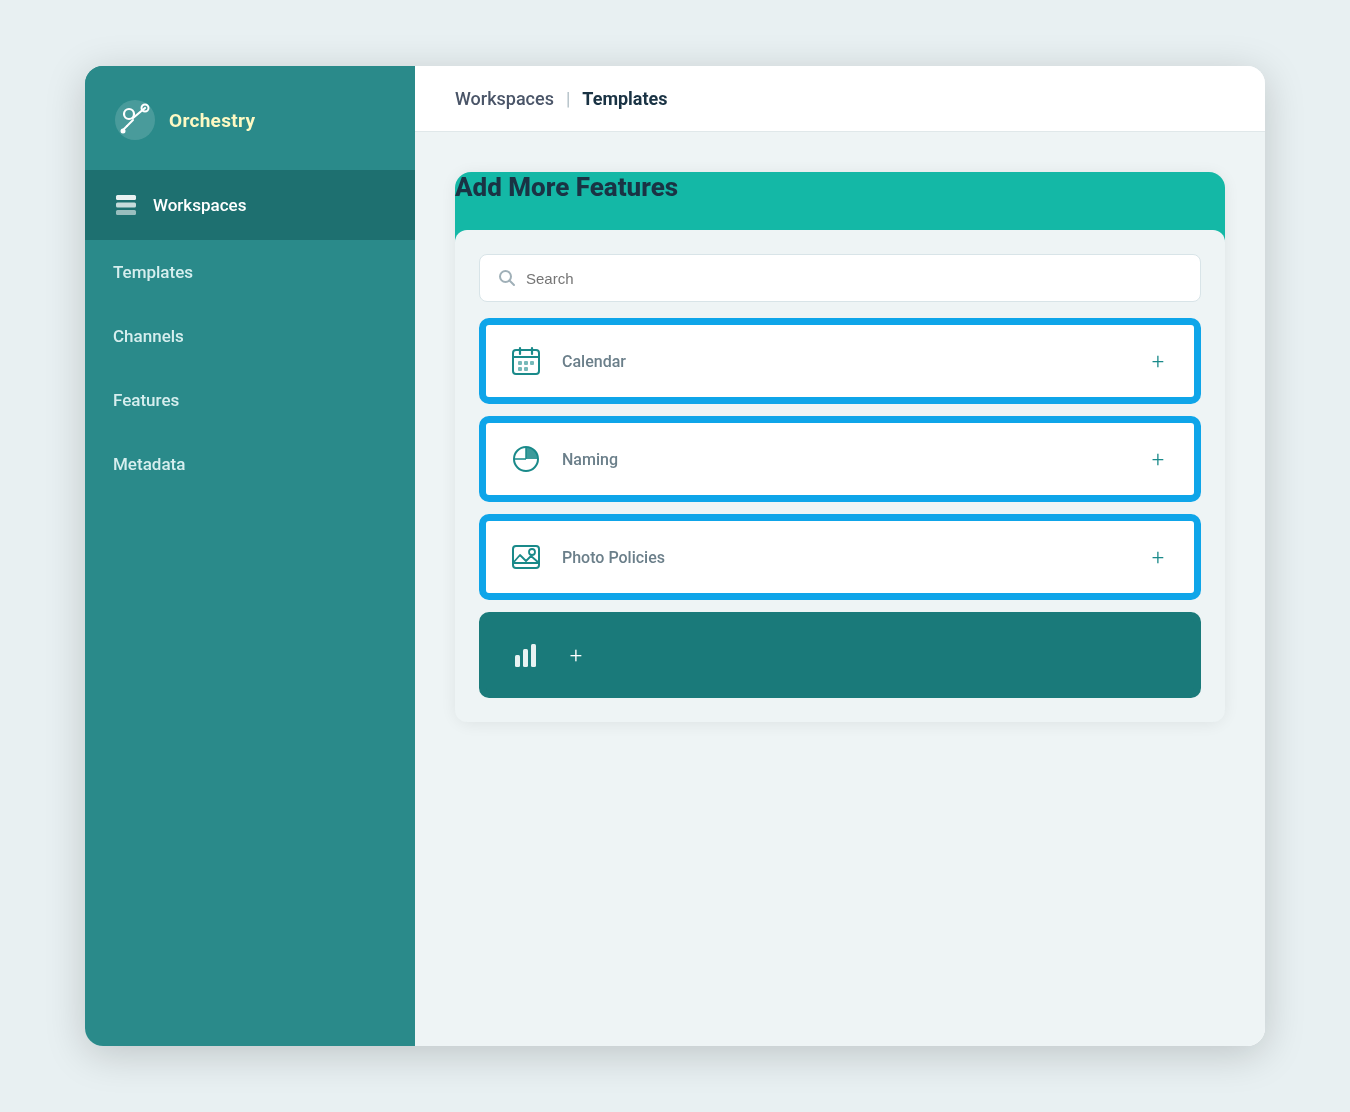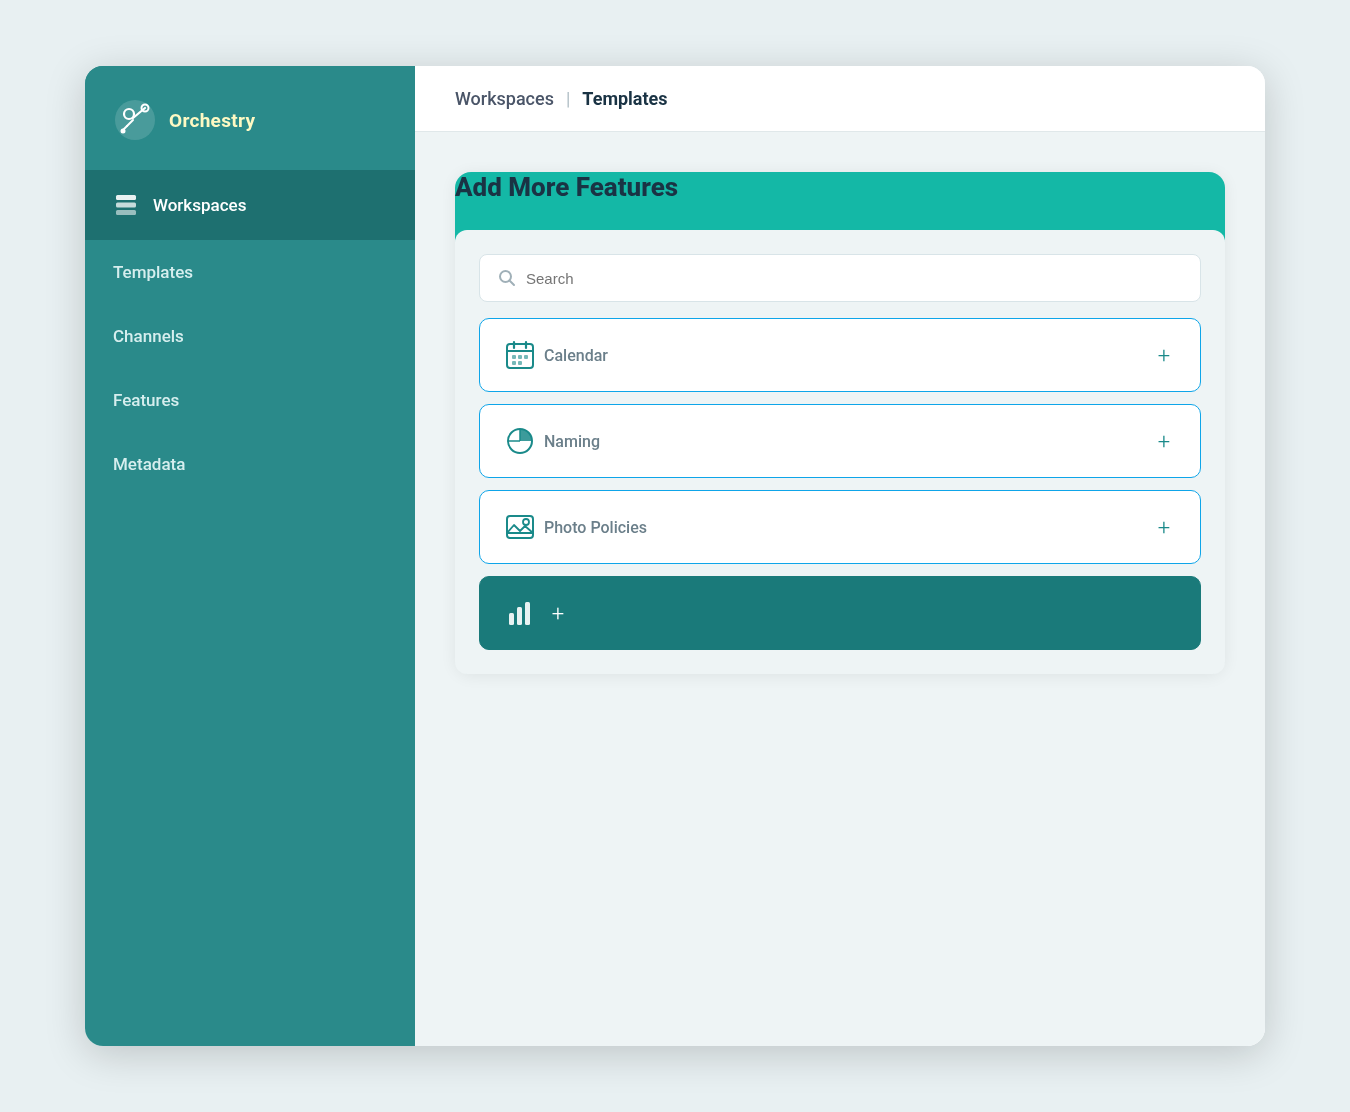--- a/index.html
+++ b/index.html
@@ -181,24 +181,24 @@
       flex-shrink: 0;
     }
 
     
     .feature-item {
       background: #ffffff;
       border-radius: 10px;
       padding: 18px 22px;
       display: flex;
       align-items: center;
-      gap: 6px;
+      gap: 18px;
       cursor: pointer;
       transition: background 0.15s;
-      border: 1px solid #0ea5e9;
+      border: 7px solid #0ea5e9;
     }
 
     .feature-item.highlighted {
       background: #1a7a7a;
       border-color: #1a7a7a;
     }
 
     .feature-item.highlighted .feature-label {
       color: #ffffff;
       font-weight: 700;

